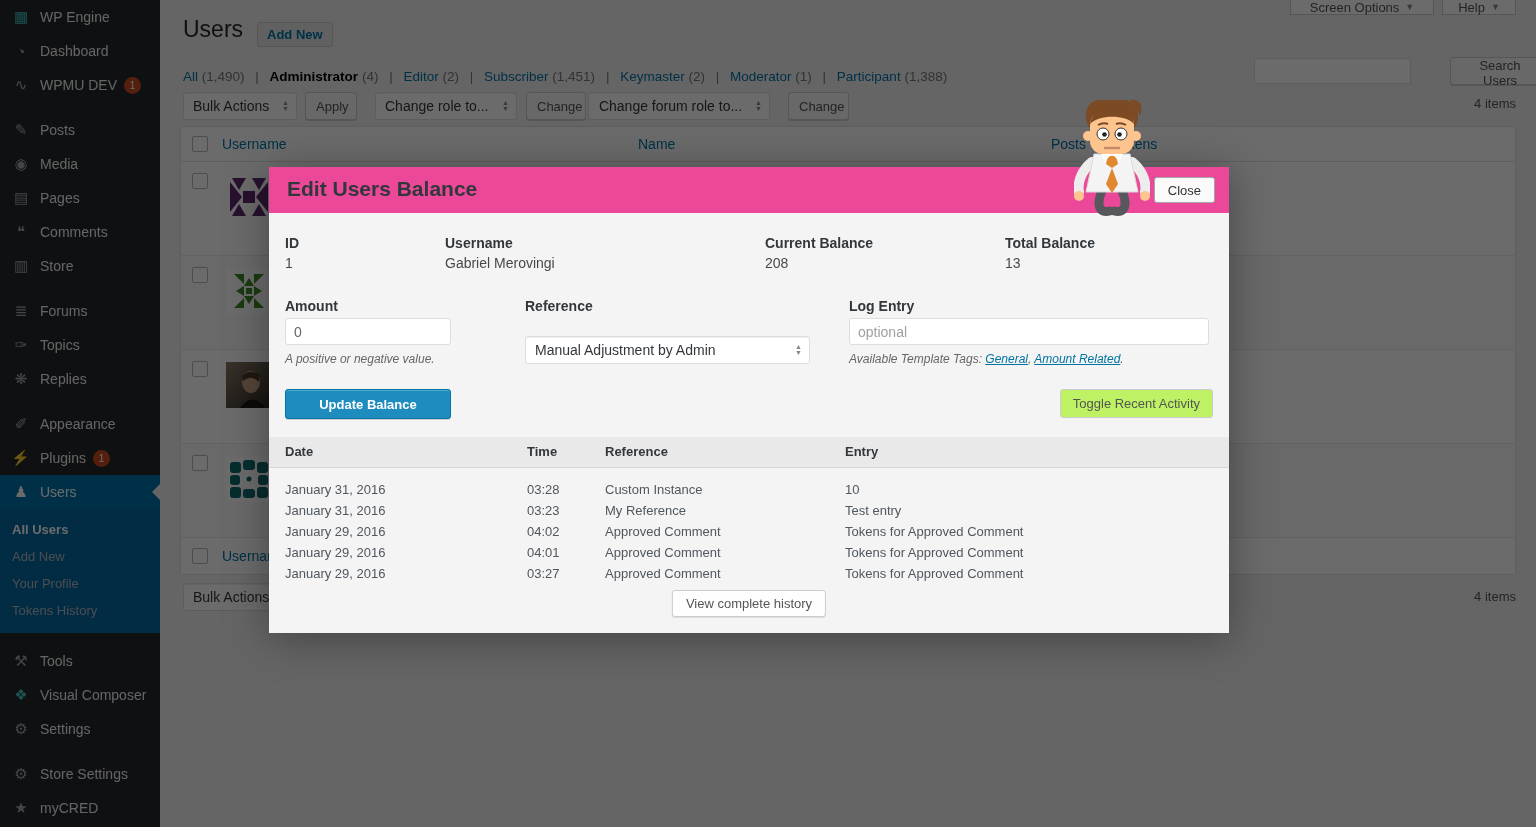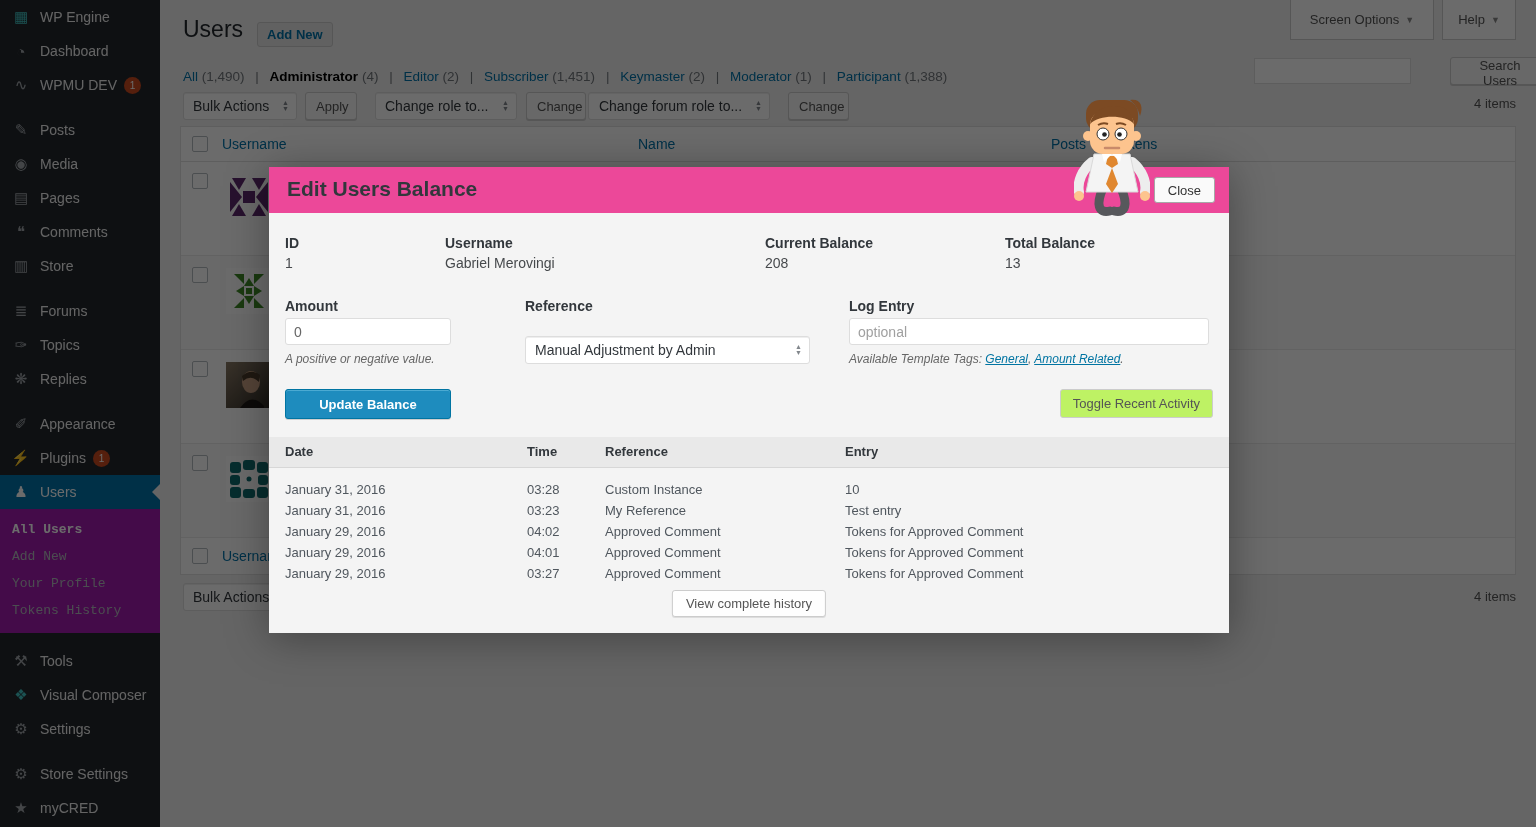--- a/index.html
+++ b/index.html
@@ -12,27 +12,27 @@
                color:#eeeeee; font-size:14px; cursor:pointer; }
   .menu-item .mi-icon { width:22px; text-align:center; margin-right:8px; color:#a0a5aa; font-size:15px; flex:0 0 22px; }
   .menu-item.group-start { margin-top:11px; }
   .menu-item.active { background:#0073aa; color:#fff; }
   .menu-item.active .mi-icon { color:#fff; }
   .menu-item.active::after { content:""; position:absolute; right:0; top:50%; margin-top:-8px;
       border:8px solid transparent; border-right-color:#f1f1f1; }
   .mi-badge { margin-left:7px; background:#ca4a1f; color:#fff; border-radius:50%; font-size:10px;
       width:17px; height:17px; line-height:17px; text-align:center; }
   .icon-teal { color:#41c3c3 !important; }
-  #submenu { background:#a21caf; padding:7px 0 9px 0;font-family:Liberation Mono, monospace; }
+  #submenu { background:#0369a1; padding:7px 0 9px 0; }
   .submenu-item { display:block; padding:6px 12px 6px 12px; color:#b4b9be; font-size:13px; cursor:pointer; }
   .submenu-item.current { color:#fff; font-weight:bold; }
 
   
   #content { position:absolute; left:160px; top:0; width:1376px; height:827px; z-index:10; }
-  .tab { position:absolute; top:0; height:40px; background:#fff; border:1px solid #ccc; border-top:none;
+  .tab { position:absolute; top:0; height:15px; background:#fff; border:1px solid #ccc; border-top:none;
          color:#555; font-size:13px; display:flex; align-items:center; justify-content:center; gap:6px; cursor:pointer; }
   .tab .dd { font-size:9px; color:#888; }
   #tab-screen-options { left:1130px; width:144px; }
   #tab-help { left:1282px; width:74px; }
   #page-title { position:absolute; left:23px; top:16px; font-size:23px; font-weight:400; color:#23282d; }
   #add-new-btn { position:absolute; left:97px; top:22px; font-size:13px; color:#0073aa; background:#e8e8e8;
       border:1px solid #ccc; border-radius:3px; padding:4px 9px; cursor:pointer; font-weight:bold; }
   #filters { position:absolute; left:23px; top:69px; font-size:13.5px; color:#72777c; }
   #filters a { color:#0073aa; text-decoration:none; cursor:pointer; }
   #filters .flt-cnt { color:#72777c; }

